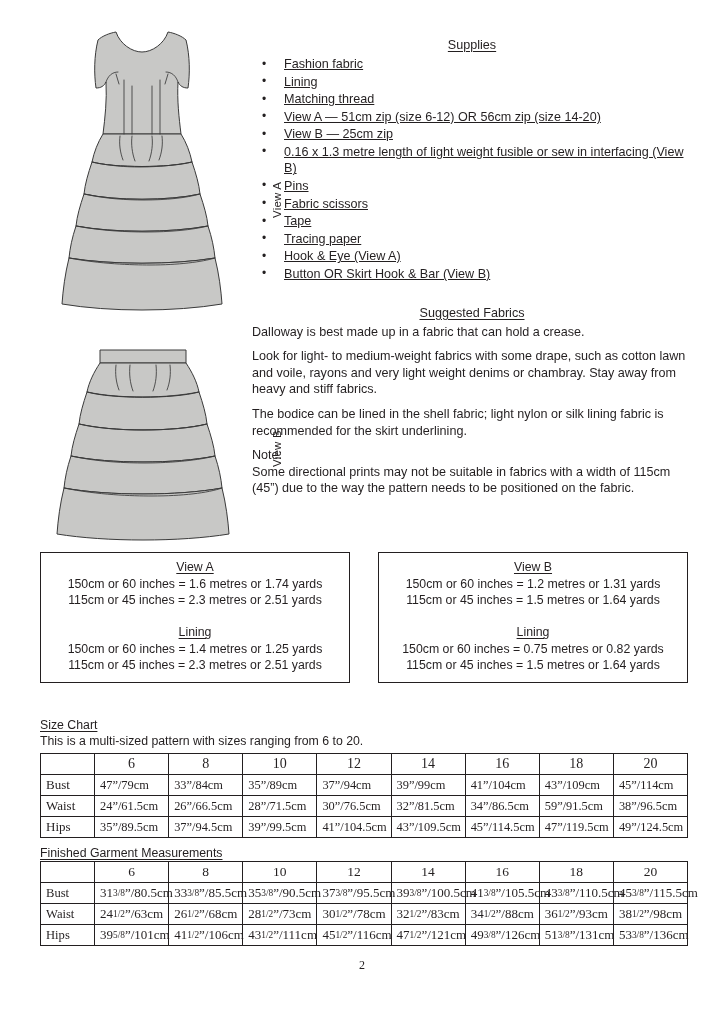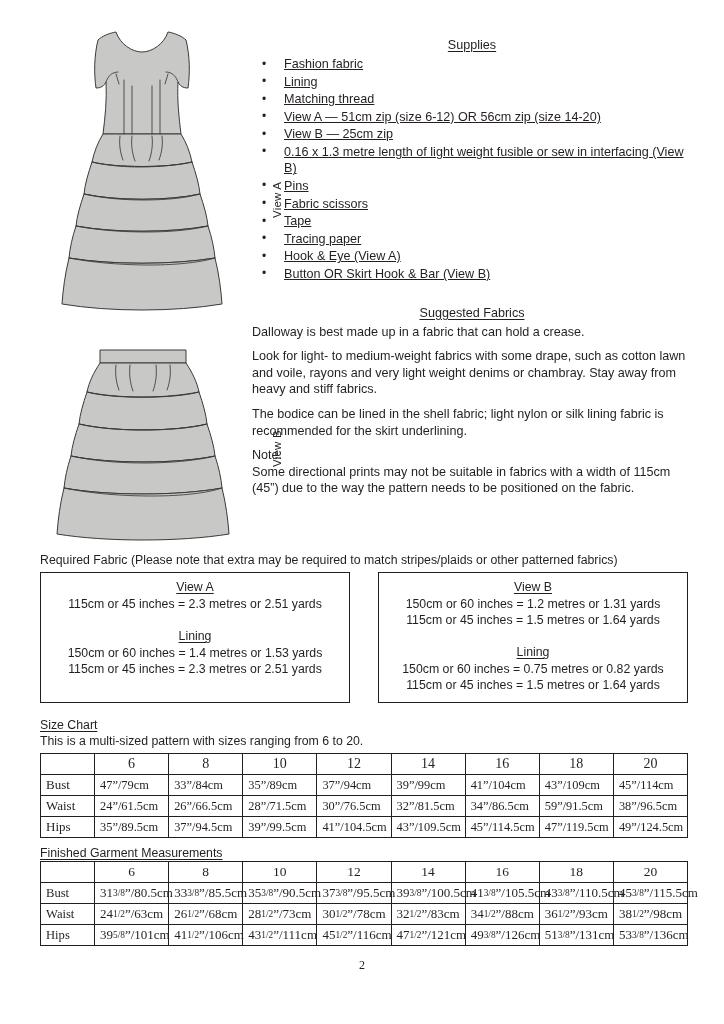--- a/index.html
+++ b/index.html
@@ -262,30 +262,30 @@
 
       <p class="body">Dalloway is best made up in a fabric that can hold a crease.</p>
       <p class="body gap">Look for light- to medium-weight fabrics with some drape, such as cotton lawn and voile, rayons and very light weight denims or chambray. Stay away from heavy and stiff fabrics.</p>
       <p class="body gap">The bodice can be lined in the shell fabric; light nylon or silk lining fabric is recommended for the skirt underlining.</p>
       <p class="body gap">Note:</p>
       <p class="body">Some directional prints may not be suitable in fabrics with a width of 115cm (45”) due to the way the pattern needs to be positioned on the fabric.</p>
     </div>
   </div>
 
   <div class="req-wrap">
-    <div class="req-title">Required Fabric (Please note that extra may be required to match stripes/plaids or other patterned fabrics)</div>
 
     <div class="boxes">
 
       <div class="fabric-box">
         <div class="bhead">View A</div>
+        <div class="bline">150cm or 60 inches = 1.6 metres or 1.74 yards</div>
         <div class="bline">115cm or 45 inches = 2.3 metres or 2.51 yards</div>
         <div class="bspace"></div>
         <div class="bhead">Lining</div>
-        <div class="bline">150cm or 60 inches = 1.4 metres or 1.53 yards</div>
+        <div class="bline">150cm or 60 inches = 1.4 metres or 1.25 yards</div>
         <div class="bline">115cm or 45 inches = 2.3 metres or 2.51 yards</div>
       </div>
 
       <div class="fabric-box">
         <div class="bhead">View B</div>
         <div class="bline">150cm or 60 inches = 1.2 metres or 1.31 yards</div>
         <div class="bline">115cm or 45 inches = 1.5 metres or 1.64 yards</div>
         <div class="bspace"></div>
         <div class="bhead">Lining</div>
         <div class="bline">150cm or 60 inches = 0.75 metres or 0.82 yards</div>

